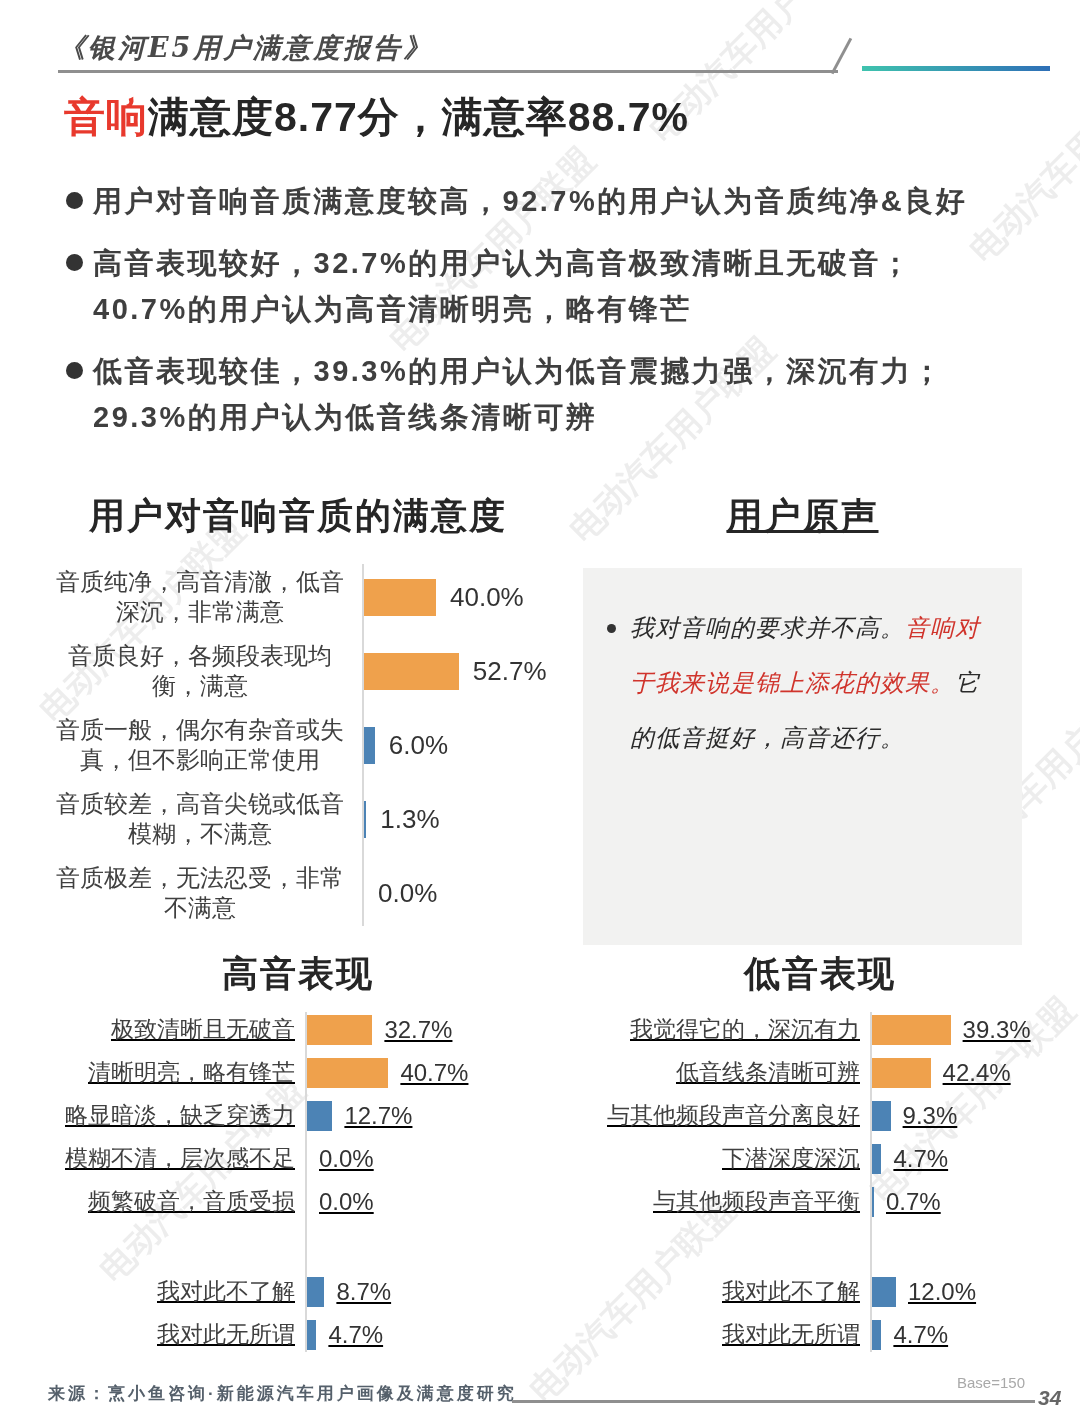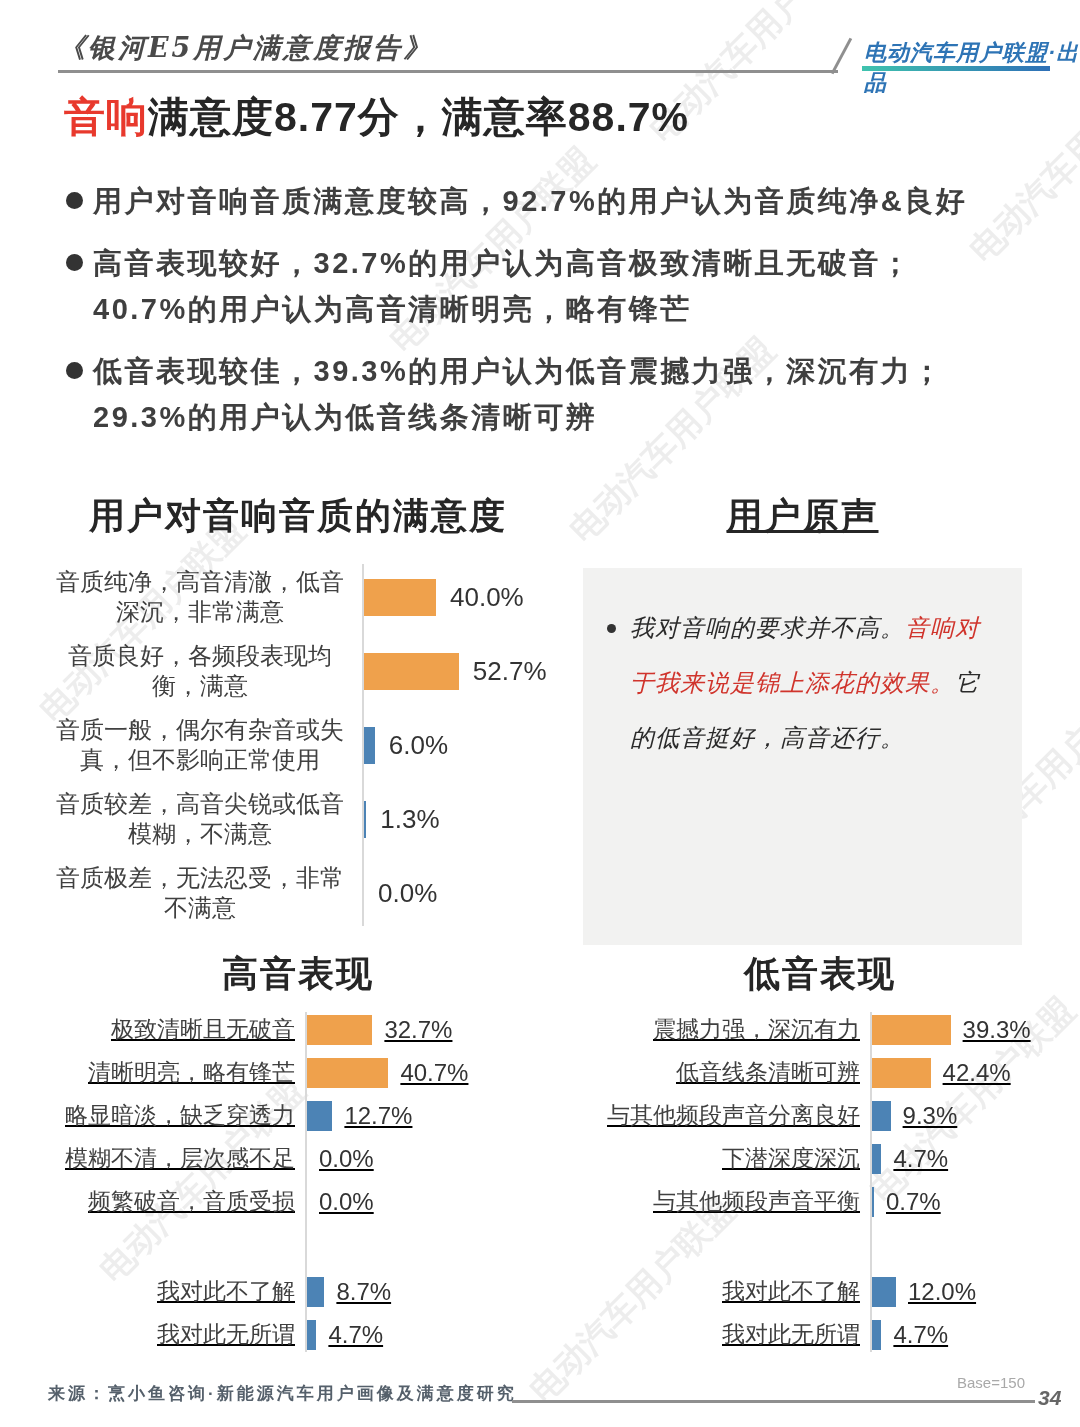--- a/index.html
+++ b/index.html
@@ -86,21 +86,20 @@
   <div class="watermark" style="left:30px;top:700px;">电动汽车用户联盟</div>
   <div class="watermark" style="left:560px;top:520px;">电动汽车用户联盟</div>
   <div class="watermark" style="left:930px;top:860px;">电动汽车用户联盟</div>
   <div class="watermark" style="left:90px;top:1260px;">电动汽车用户联盟</div>
   <div class="watermark" style="left:520px;top:1380px;">电动汽车用户联盟</div>
   <div class="watermark" style="left:860px;top:1180px;">电动汽车用户联盟</div>
 
   <div class="header-title">《银河E5用户满意度报告》</div>
   <div class="header-hline"></div>
   <div class="header-slash"></div>
-  <div class="header-pub">电动汽车用户联盟·出品</div>
   <div class="header-grad"></div>
 
   <div class="page-title"><span class="hl">音响</span><span>满意度8.77分，满意率88.7%</span></div>
 
   <div class="bullets">
     <div class="bullet">
       <div class="bullet-dot"></div>
       <div class="bullet-text">用户对音响音质满意度较高，92.7%的用户认为音质纯净&amp;良好</div>
     </div>
     <div class="bullet">
@@ -189,21 +188,21 @@
           <div class="cbar" style="width: 9.4px; background: rgb(76, 131, 181);"></div>
           <div class="cval">4.7%</div>
         </div>
       </div>
   </div>
 
   <div class="chart" id="chart-bass">
     <div class="chart-body">
       <div class="axis-line"></div>
     <div class="crow">
-          <div class="clabel">震撼力强，深沉有力</div>
+          <div class="clabel">我觉得它的，深沉有力</div>
           <div class="cbar" style="width: 78.6px; background: rgb(239, 161, 76);"></div>
           <div class="cval">39.3%</div>
         </div>
         <div class="crow">
           <div class="clabel">低音线条清晰可辨</div>
           <div class="cbar" style="width: 58.6px; background: rgb(239, 161, 76);"></div>
           <div class="cval">42.4%</div>
         </div>
         <div class="crow">
           <div class="clabel">与其他频段声音分离良好</div>

